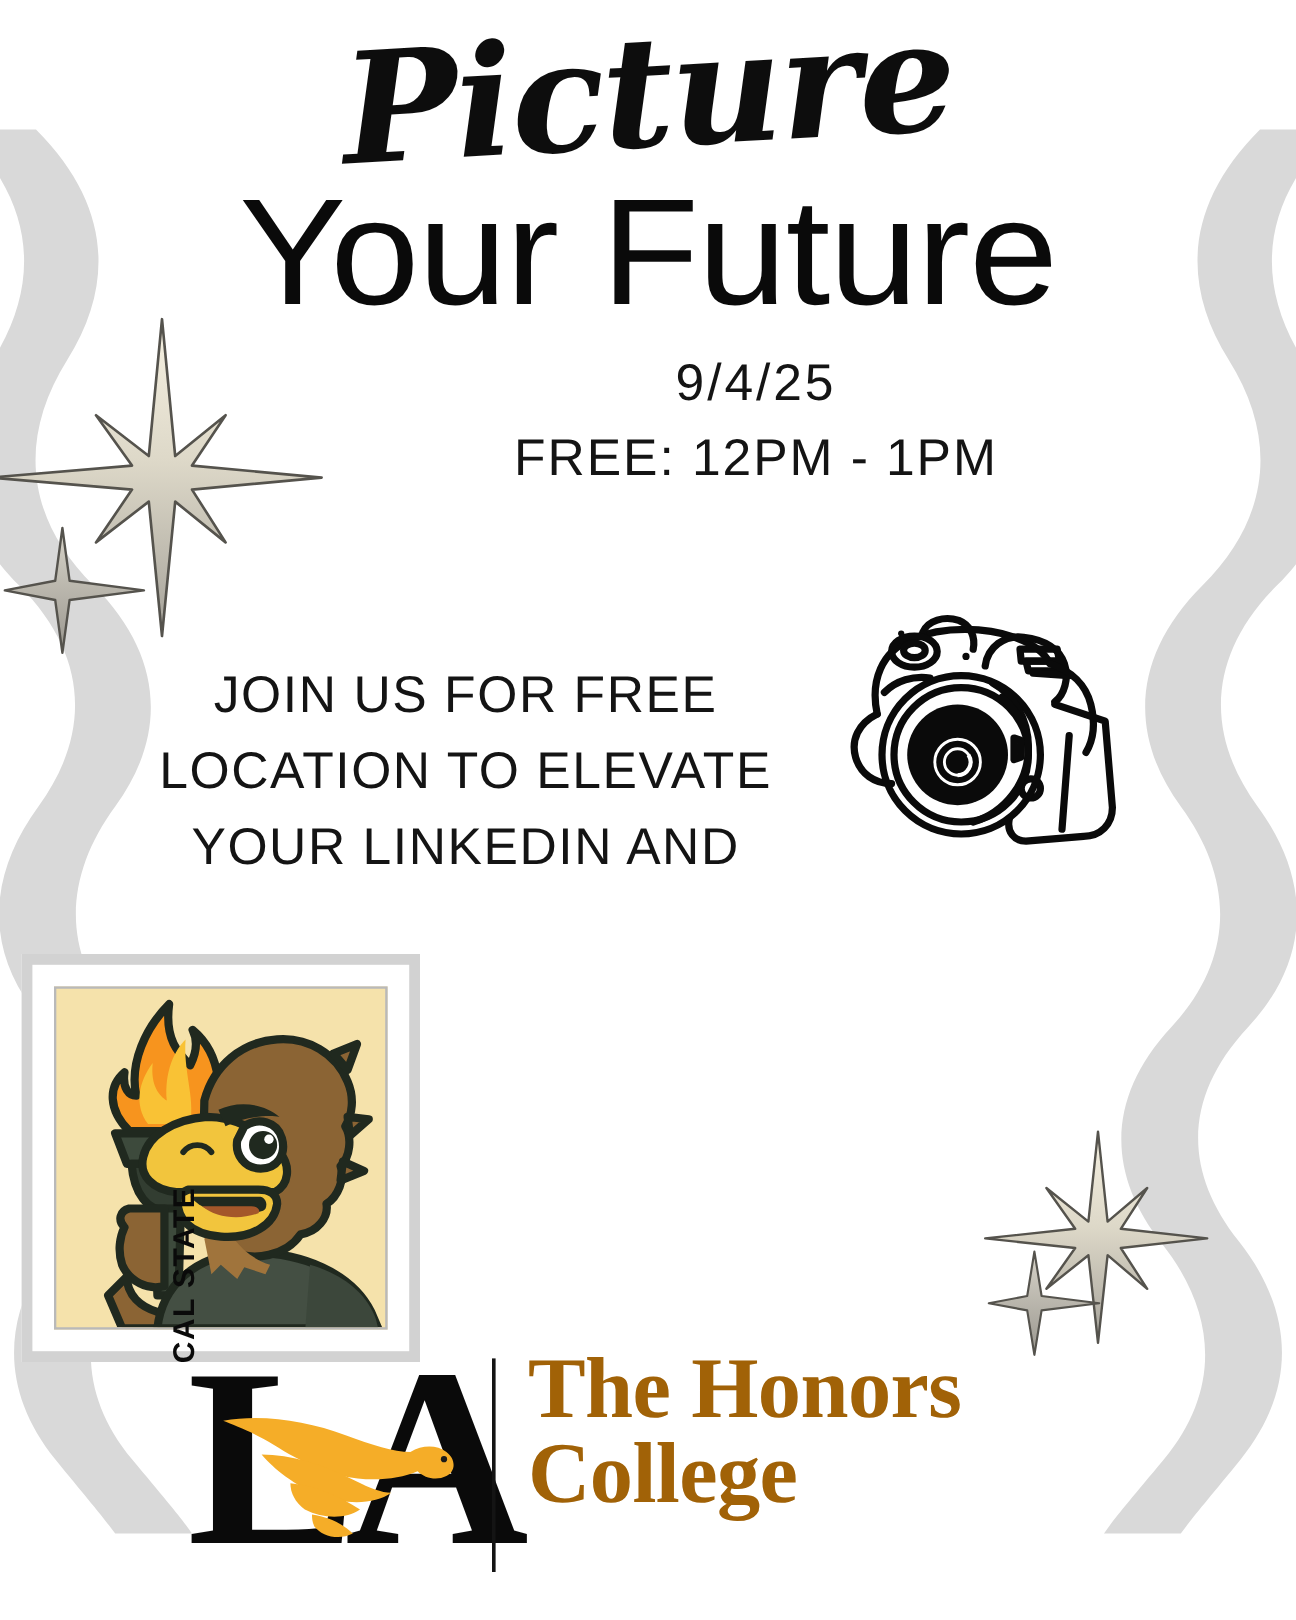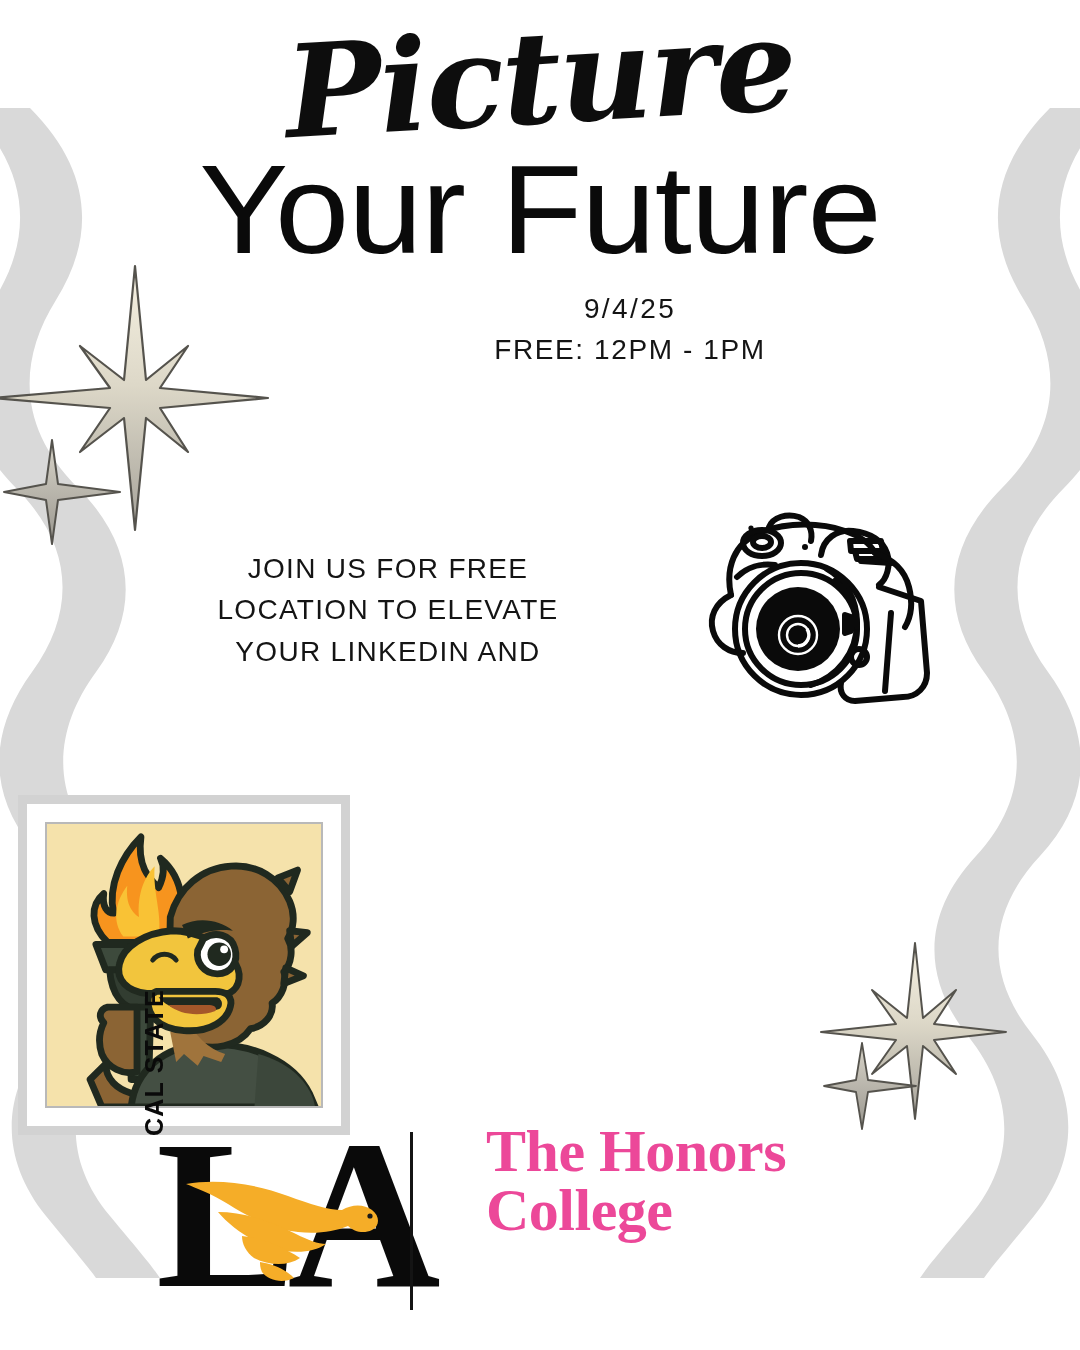--- a/index.html
+++ b/index.html
@@ -64,38 +64,38 @@
     transform: scaleX(1.06);
   }
 
   
   .details {
     position: absolute;
     left: 330px;
     top: 288px;
     width: 600px;
     text-align: center;
-    font-size: 28px;
+    font-size: 43px;
     line-height: 1.47;
     letter-spacing: 1.6px;
     color: #141414;
     z-index: 5;
   }
   .details .date {
     letter-spacing: 2.4px;
   }
 
   
   .body-copy {
     position: absolute;
     left: 78px;
     top: 548px;
     width: 620px;
     text-align: center;
-    font-size: 28px;
+    font-size: 43px;
     line-height: 1.48;
     letter-spacing: 1.3px;
     color: #141414;
     z-index: 5;
   }
 
   
   .camera {
     position: absolute;
     left: 695px;
@@ -178,25 +178,24 @@
     width: 3px;
     height: 178px;
     background: #141414;
   }
   .honors-text {
     position: absolute;
     left: 312px;
     top: -6px;
     font-family: "Liberation Serif", serif;
     font-weight: 700;
-    font-size: 60px;
+    font-size: 72px;
     line-height: 0.98;
     letter-spacing: -0.5px;
-    color: #ec4899;
-    margin-left: 46px;
+    color: #a16207;
   }
 </style>
 </head>
 <body>
 
 <div id="poster">
 
   <svg class="ribbon-layer" viewBox="0 0 1080 1350" preserveAspectRatio="none" aria-hidden="true">
     <path fill="#d9d9d9" d="M 30 108
          C 92 170, 96 236, 56 300

